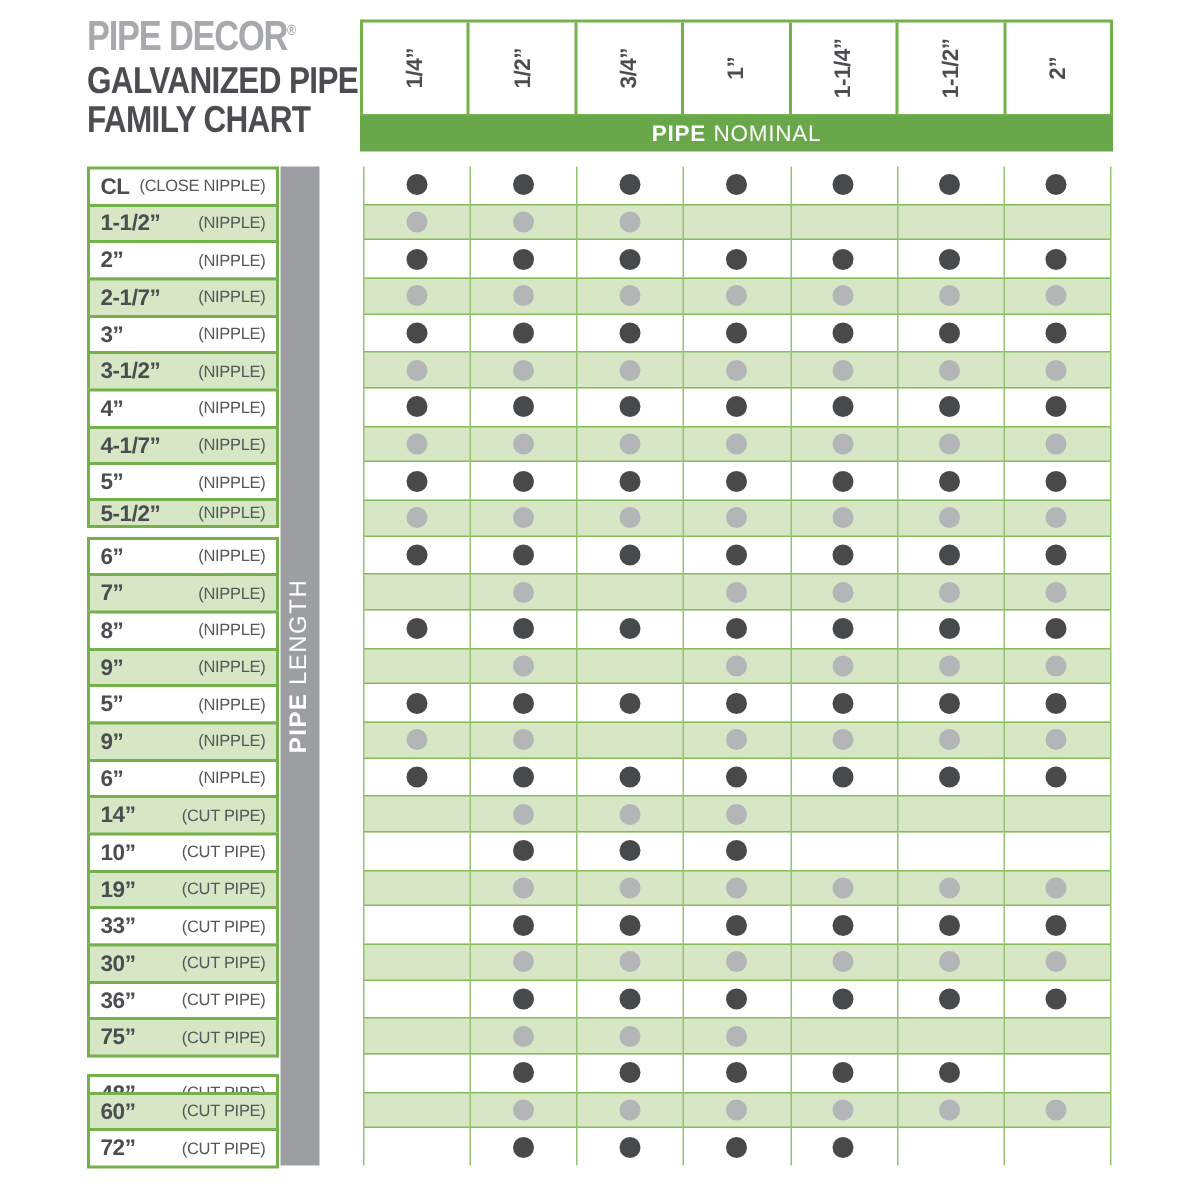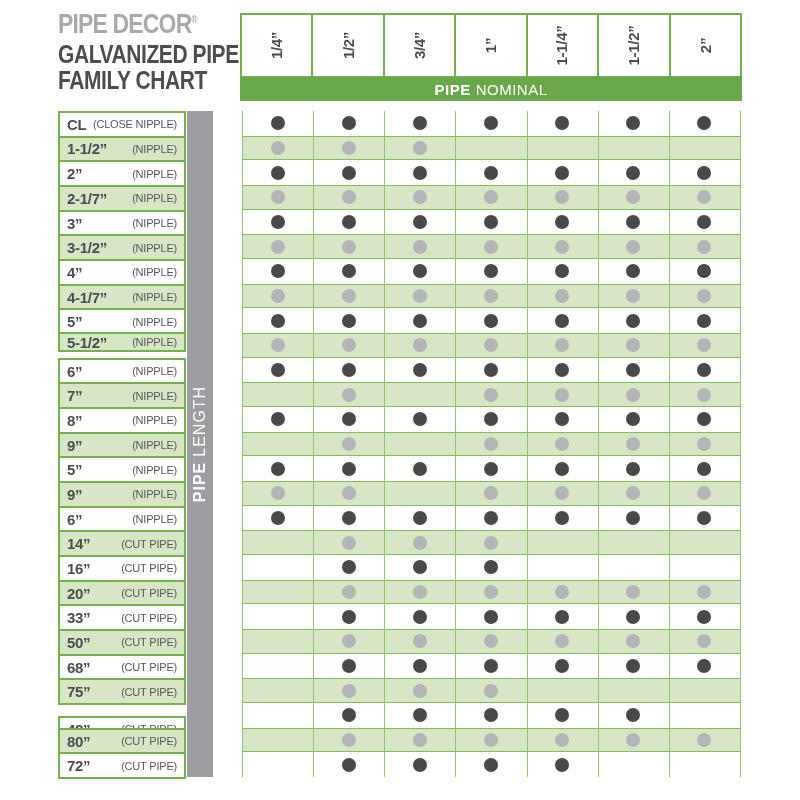--- a/index.html
+++ b/index.html
@@ -276,60 +276,60 @@
       <div class="dot dark" style="left: 697.429px; top: 511.055px;"></div>
       <div class="lcell green" style="top: 530.39px; height: 26.67px;">
         <span class="size">14”</span>
         <span class="type">(CUT PIPE)</span>
       </div>
       <div class="band" style="top: 530.39px; height: 24.67px;"></div>
       <div class="dot light" style="left: 341.714px; top: 535.725px;"></div>
       <div class="dot light" style="left: 412.857px; top: 535.725px;"></div>
       <div class="dot light" style="left: 484px; top: 535.725px;"></div>
       <div class="lcell" style="top: 555.06px; height: 26.67px;">
-        <span class="size">16”</span>
+        <span class="size">10”</span>
         <span class="type">(CUT PIPE)</span>
       </div>
       <div class="dot dark" style="left: 341.714px; top: 560.395px;"></div>
       <div class="dot dark" style="left: 412.857px; top: 560.395px;"></div>
       <div class="dot dark" style="left: 484px; top: 560.395px;"></div>
       <div class="lcell green" style="top: 579.73px; height: 26.67px;">
-        <span class="size">20”</span>
+        <span class="size">19”</span>
         <span class="type">(CUT PIPE)</span>
       </div>
       <div class="band" style="top: 579.73px; height: 24.67px;"></div>
       <div class="dot light" style="left: 341.714px; top: 585.065px;"></div>
       <div class="dot light" style="left: 412.857px; top: 585.065px;"></div>
       <div class="dot light" style="left: 484px; top: 585.065px;"></div>
       <div class="dot light" style="left: 555.143px; top: 585.065px;"></div>
       <div class="dot light" style="left: 626.286px; top: 585.065px;"></div>
       <div class="dot light" style="left: 697.429px; top: 585.065px;"></div>
       <div class="lcell" style="top: 604.4px; height: 26.67px;">
         <span class="size">33”</span>
         <span class="type">(CUT PIPE)</span>
       </div>
       <div class="dot dark" style="left: 341.714px; top: 609.735px;"></div>
       <div class="dot dark" style="left: 412.857px; top: 609.735px;"></div>
       <div class="dot dark" style="left: 484px; top: 609.735px;"></div>
       <div class="dot dark" style="left: 555.143px; top: 609.735px;"></div>
       <div class="dot dark" style="left: 626.286px; top: 609.735px;"></div>
       <div class="dot dark" style="left: 697.429px; top: 609.735px;"></div>
       <div class="lcell green" style="top: 629.07px; height: 26.67px;">
-        <span class="size">50”</span>
+        <span class="size">30”</span>
         <span class="type">(CUT PIPE)</span>
       </div>
       <div class="band" style="top: 629.07px; height: 24.67px;"></div>
       <div class="dot light" style="left: 341.714px; top: 634.405px;"></div>
       <div class="dot light" style="left: 412.857px; top: 634.405px;"></div>
       <div class="dot light" style="left: 484px; top: 634.405px;"></div>
       <div class="dot light" style="left: 555.143px; top: 634.405px;"></div>
       <div class="dot light" style="left: 626.286px; top: 634.405px;"></div>
       <div class="dot light" style="left: 697.429px; top: 634.405px;"></div>
       <div class="lcell" style="top: 653.74px; height: 26.67px;">
-        <span class="size">68”</span>
+        <span class="size">36”</span>
         <span class="type">(CUT PIPE)</span>
       </div>
       <div class="dot dark" style="left: 341.714px; top: 659.075px;"></div>
       <div class="dot dark" style="left: 412.857px; top: 659.075px;"></div>
       <div class="dot dark" style="left: 484px; top: 659.075px;"></div>
       <div class="dot dark" style="left: 555.143px; top: 659.075px;"></div>
       <div class="dot dark" style="left: 626.286px; top: 659.075px;"></div>
       <div class="dot dark" style="left: 697.429px; top: 659.075px;"></div>
       <div class="lcell green" style="top: 678.41px; height: 26.67px;">
         <span class="size">75”</span>
@@ -342,21 +342,21 @@
       <div class="lcell" style="top: 716px; height: 26.67px;">
         <span class="size">48”</span>
         <span class="type">(CUT PIPE)</span>
       </div>
       <div class="dot dark" style="left: 341.714px; top: 708.415px;"></div>
       <div class="dot dark" style="left: 412.857px; top: 708.415px;"></div>
       <div class="dot dark" style="left: 484px; top: 708.415px;"></div>
       <div class="dot dark" style="left: 555.143px; top: 708.415px;"></div>
       <div class="dot dark" style="left: 626.286px; top: 708.415px;"></div>
       <div class="lcell green" style="top: 727.75px; height: 26.67px;">
-        <span class="size">80”</span>
+        <span class="size">60”</span>
         <span class="type">(CUT PIPE)</span>
       </div>
       <div class="band" style="top: 727.75px; height: 24.67px;"></div>
       <div class="dot light" style="left: 341.714px; top: 733.085px;"></div>
       <div class="dot light" style="left: 412.857px; top: 733.085px;"></div>
       <div class="dot light" style="left: 484px; top: 733.085px;"></div>
       <div class="dot light" style="left: 555.143px; top: 733.085px;"></div>
       <div class="dot light" style="left: 626.286px; top: 733.085px;"></div>
       <div class="dot light" style="left: 697.429px; top: 733.085px;"></div>
       <div class="lcell" style="top: 752.42px; height: 26.67px;">

